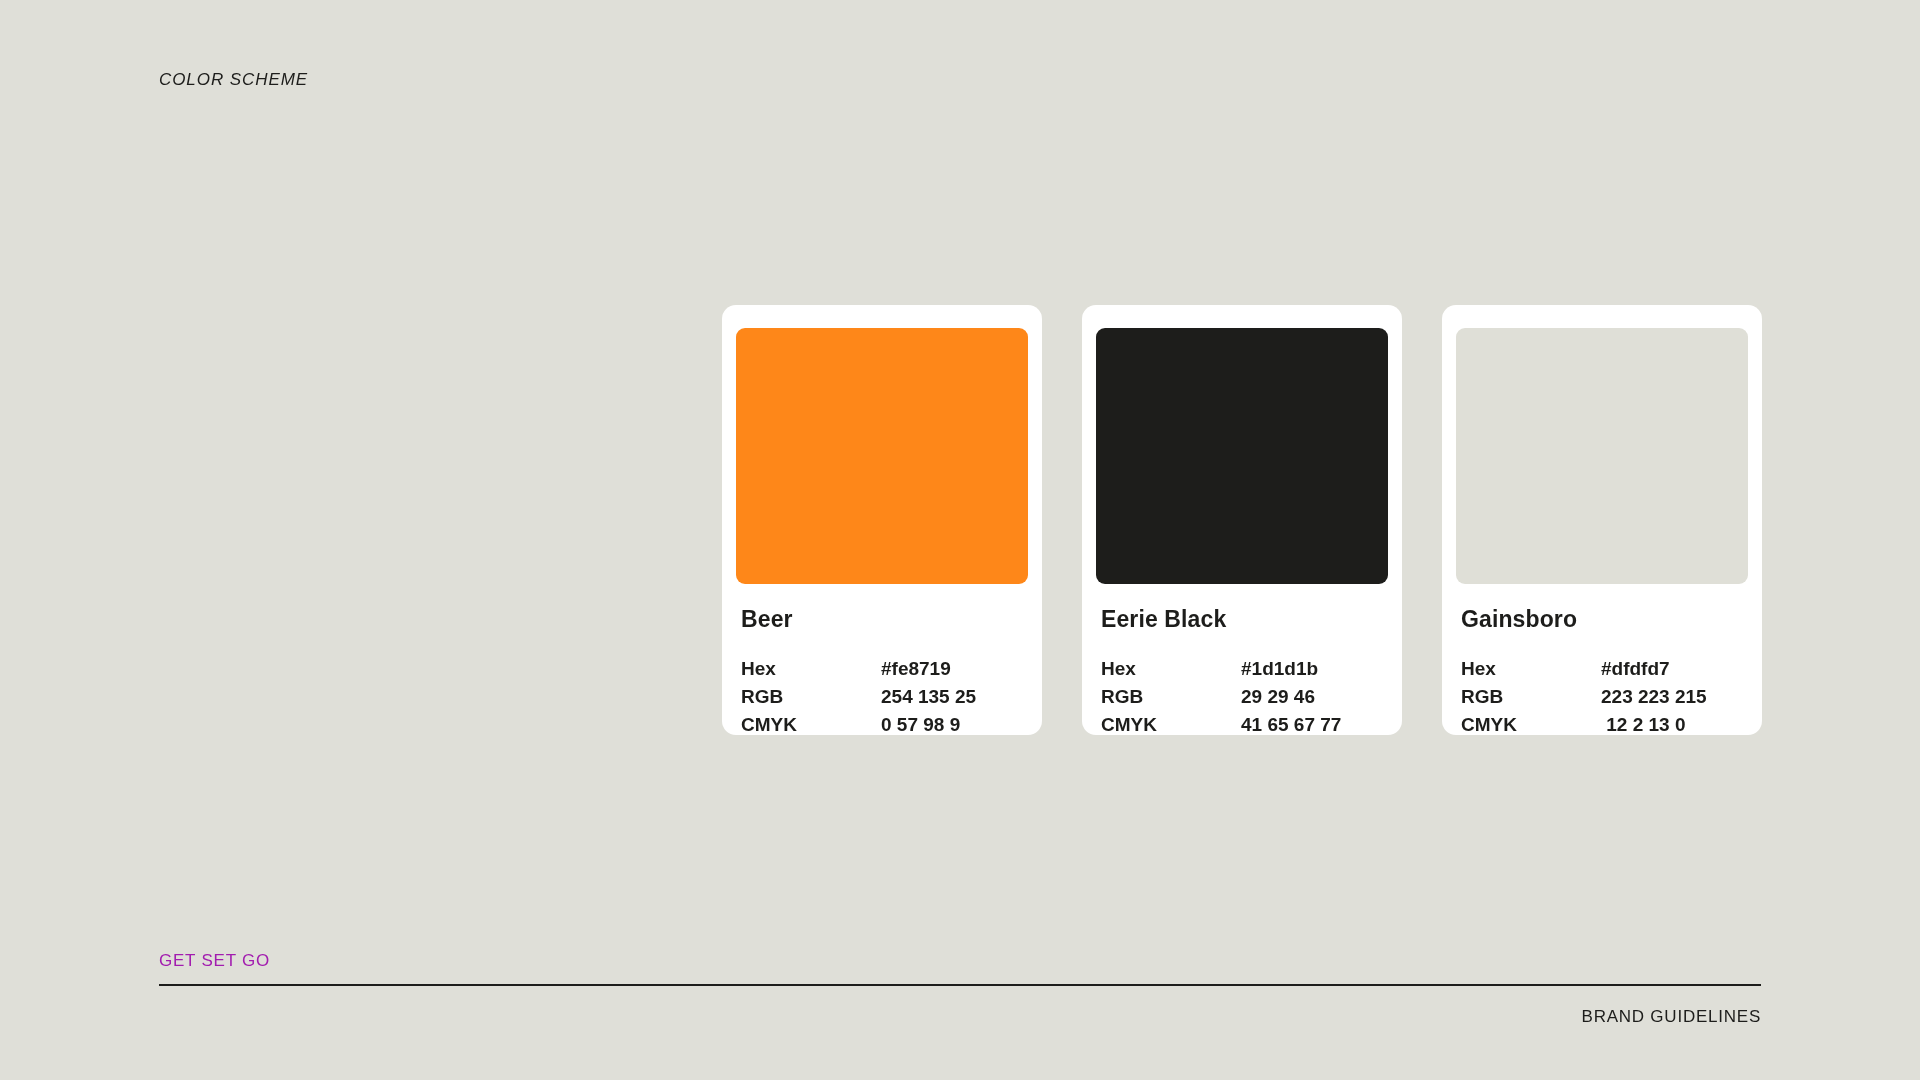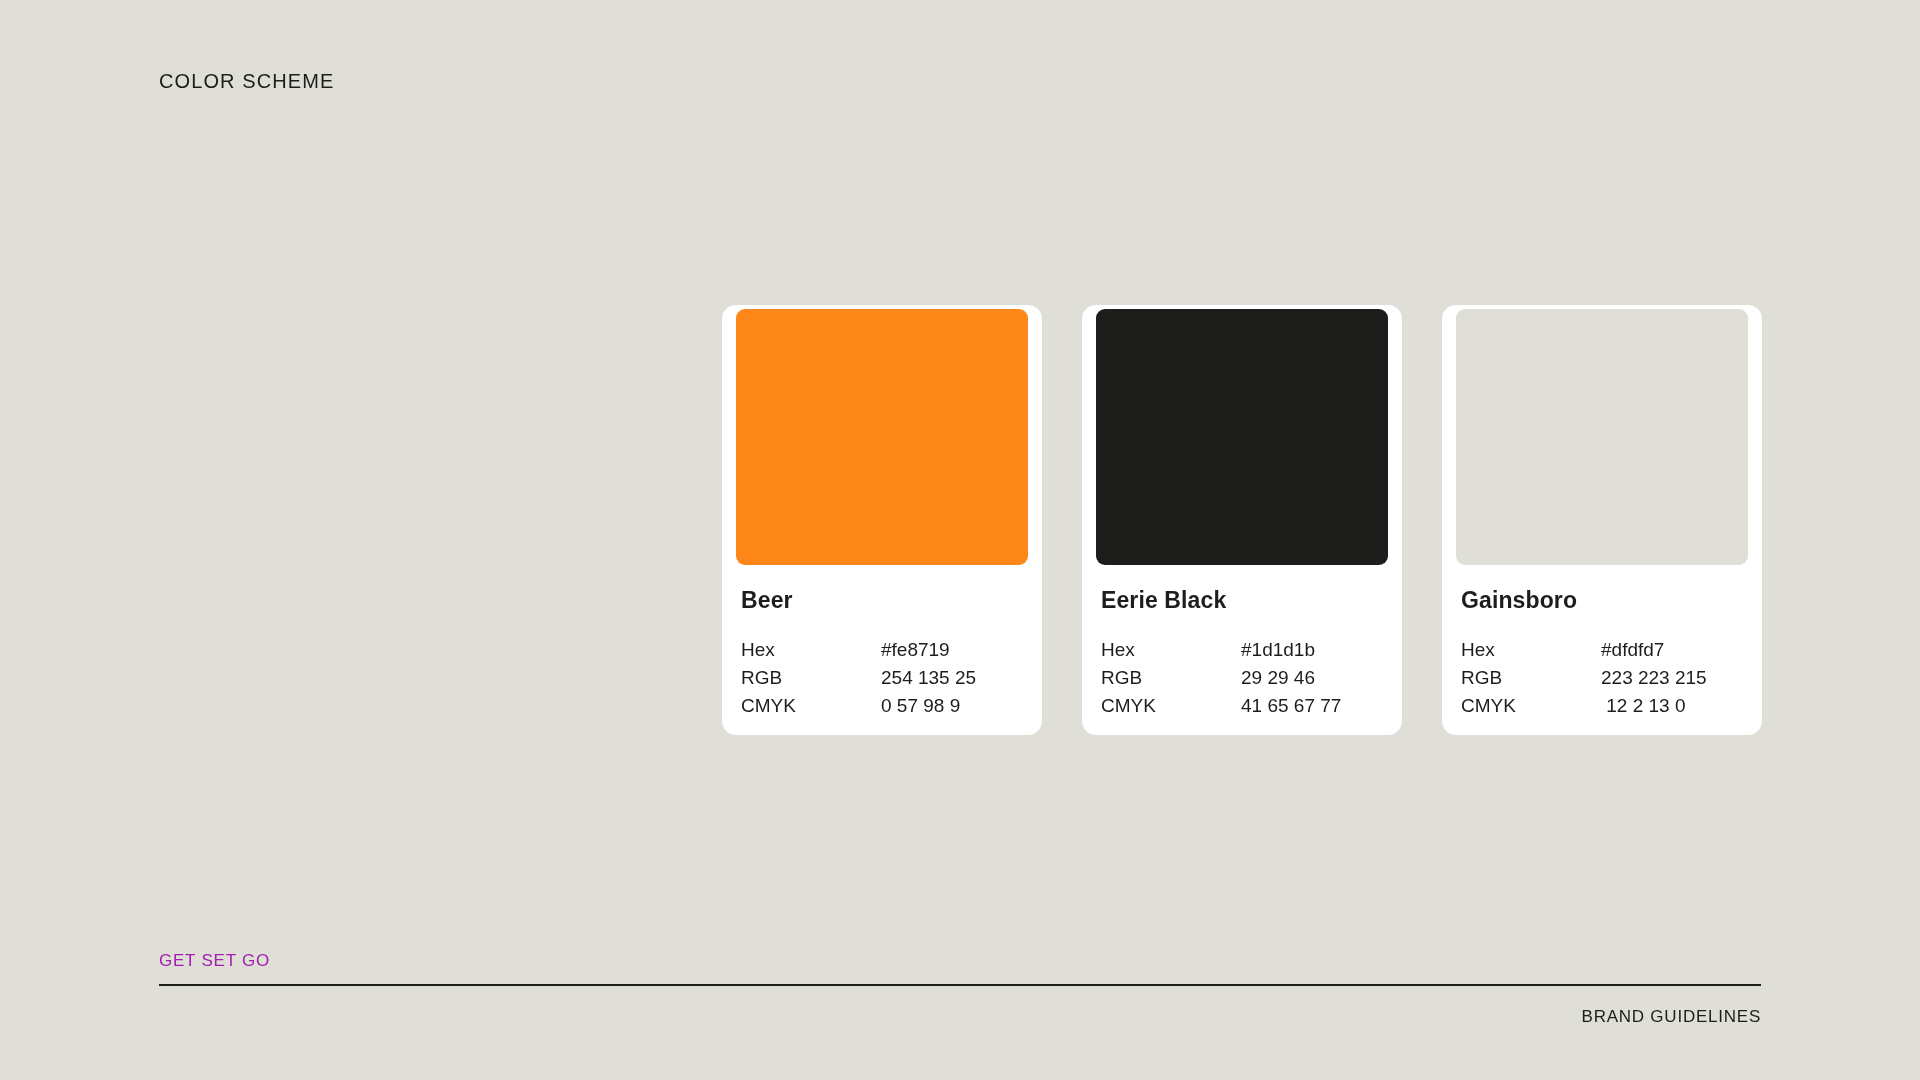--- a/index.html
+++ b/index.html
@@ -23,25 +23,26 @@
     width: 1920px;
     height: 1080px;
     background: #dfdfd8;
   }
 
   
   .eyebrow {
     position: absolute;
     left: 159px;
     top: 70px;
-    font-size: 20px;
+    font-size: 17px;
     letter-spacing: 0.055em;
     font-weight: 400;
     color: #1d1d1b;
     white-space: nowrap;
+    font-style: italic;
   }
 
   
   .left-col {
     position: absolute;
     left: 159px;
     top: 636px;
     width: 520px;
   }
 
@@ -68,21 +69,21 @@
     left: 722px;
     top: 305px;
     display: flex;
     gap: 40px;
   }
 
   .card {
     width: 320px;
     background: #ffffff;
     border-radius: 14px;
-    padding: 4px 14px 0 14px;
+    padding: 23px 14px 0 14px;
     display: flex;
     flex-direction: column;
     height: 430px;
   }
 
   .swatch {
     width: 292px;
     height: 256px;
     border-radius: 9px;
     flex: none;
@@ -103,21 +104,21 @@
 
   .spec-table {
     width: 100%;
     border-collapse: collapse;
   }
 
   .spec-table tr { height: 28px; }
 
   .spec-table td {
     font-size: 19px;
-    font-weight: 400;
+    font-weight: 700;
     color: #1d1d1b;
     line-height: 28px;
     vertical-align: top;
     white-space: pre;
   }
 
   .spec-label { width: 140px; }
 
   
   .footer-rule {

